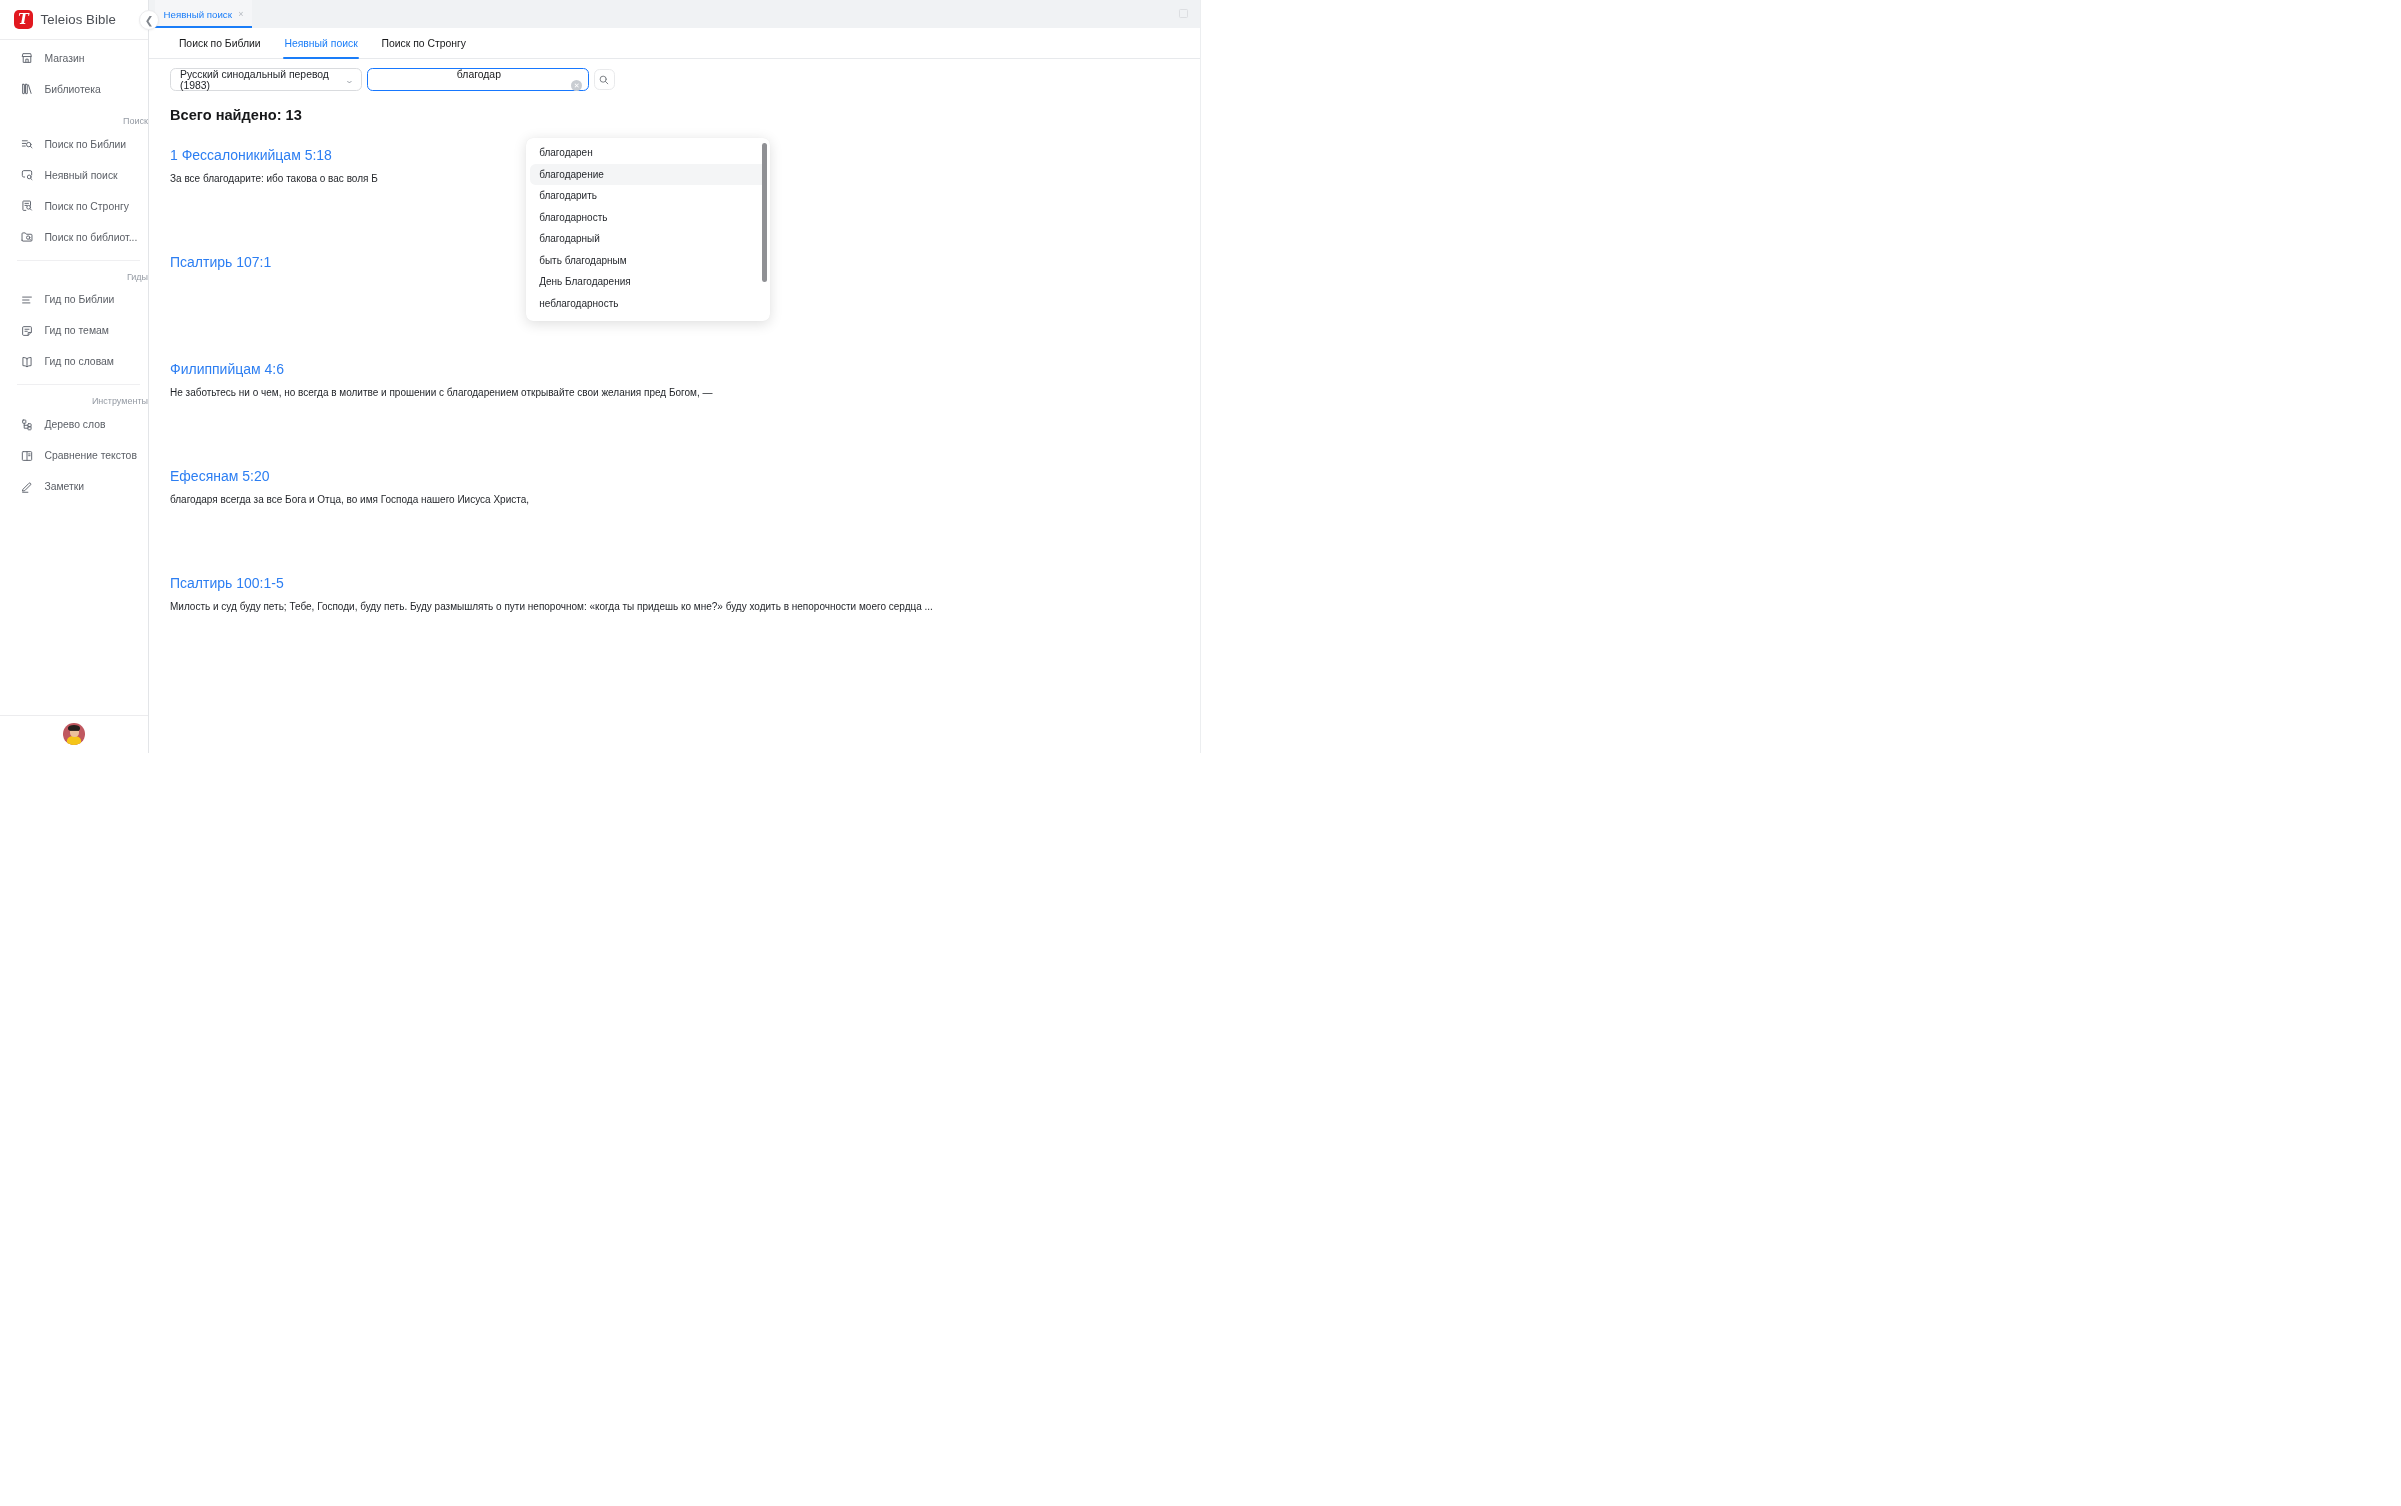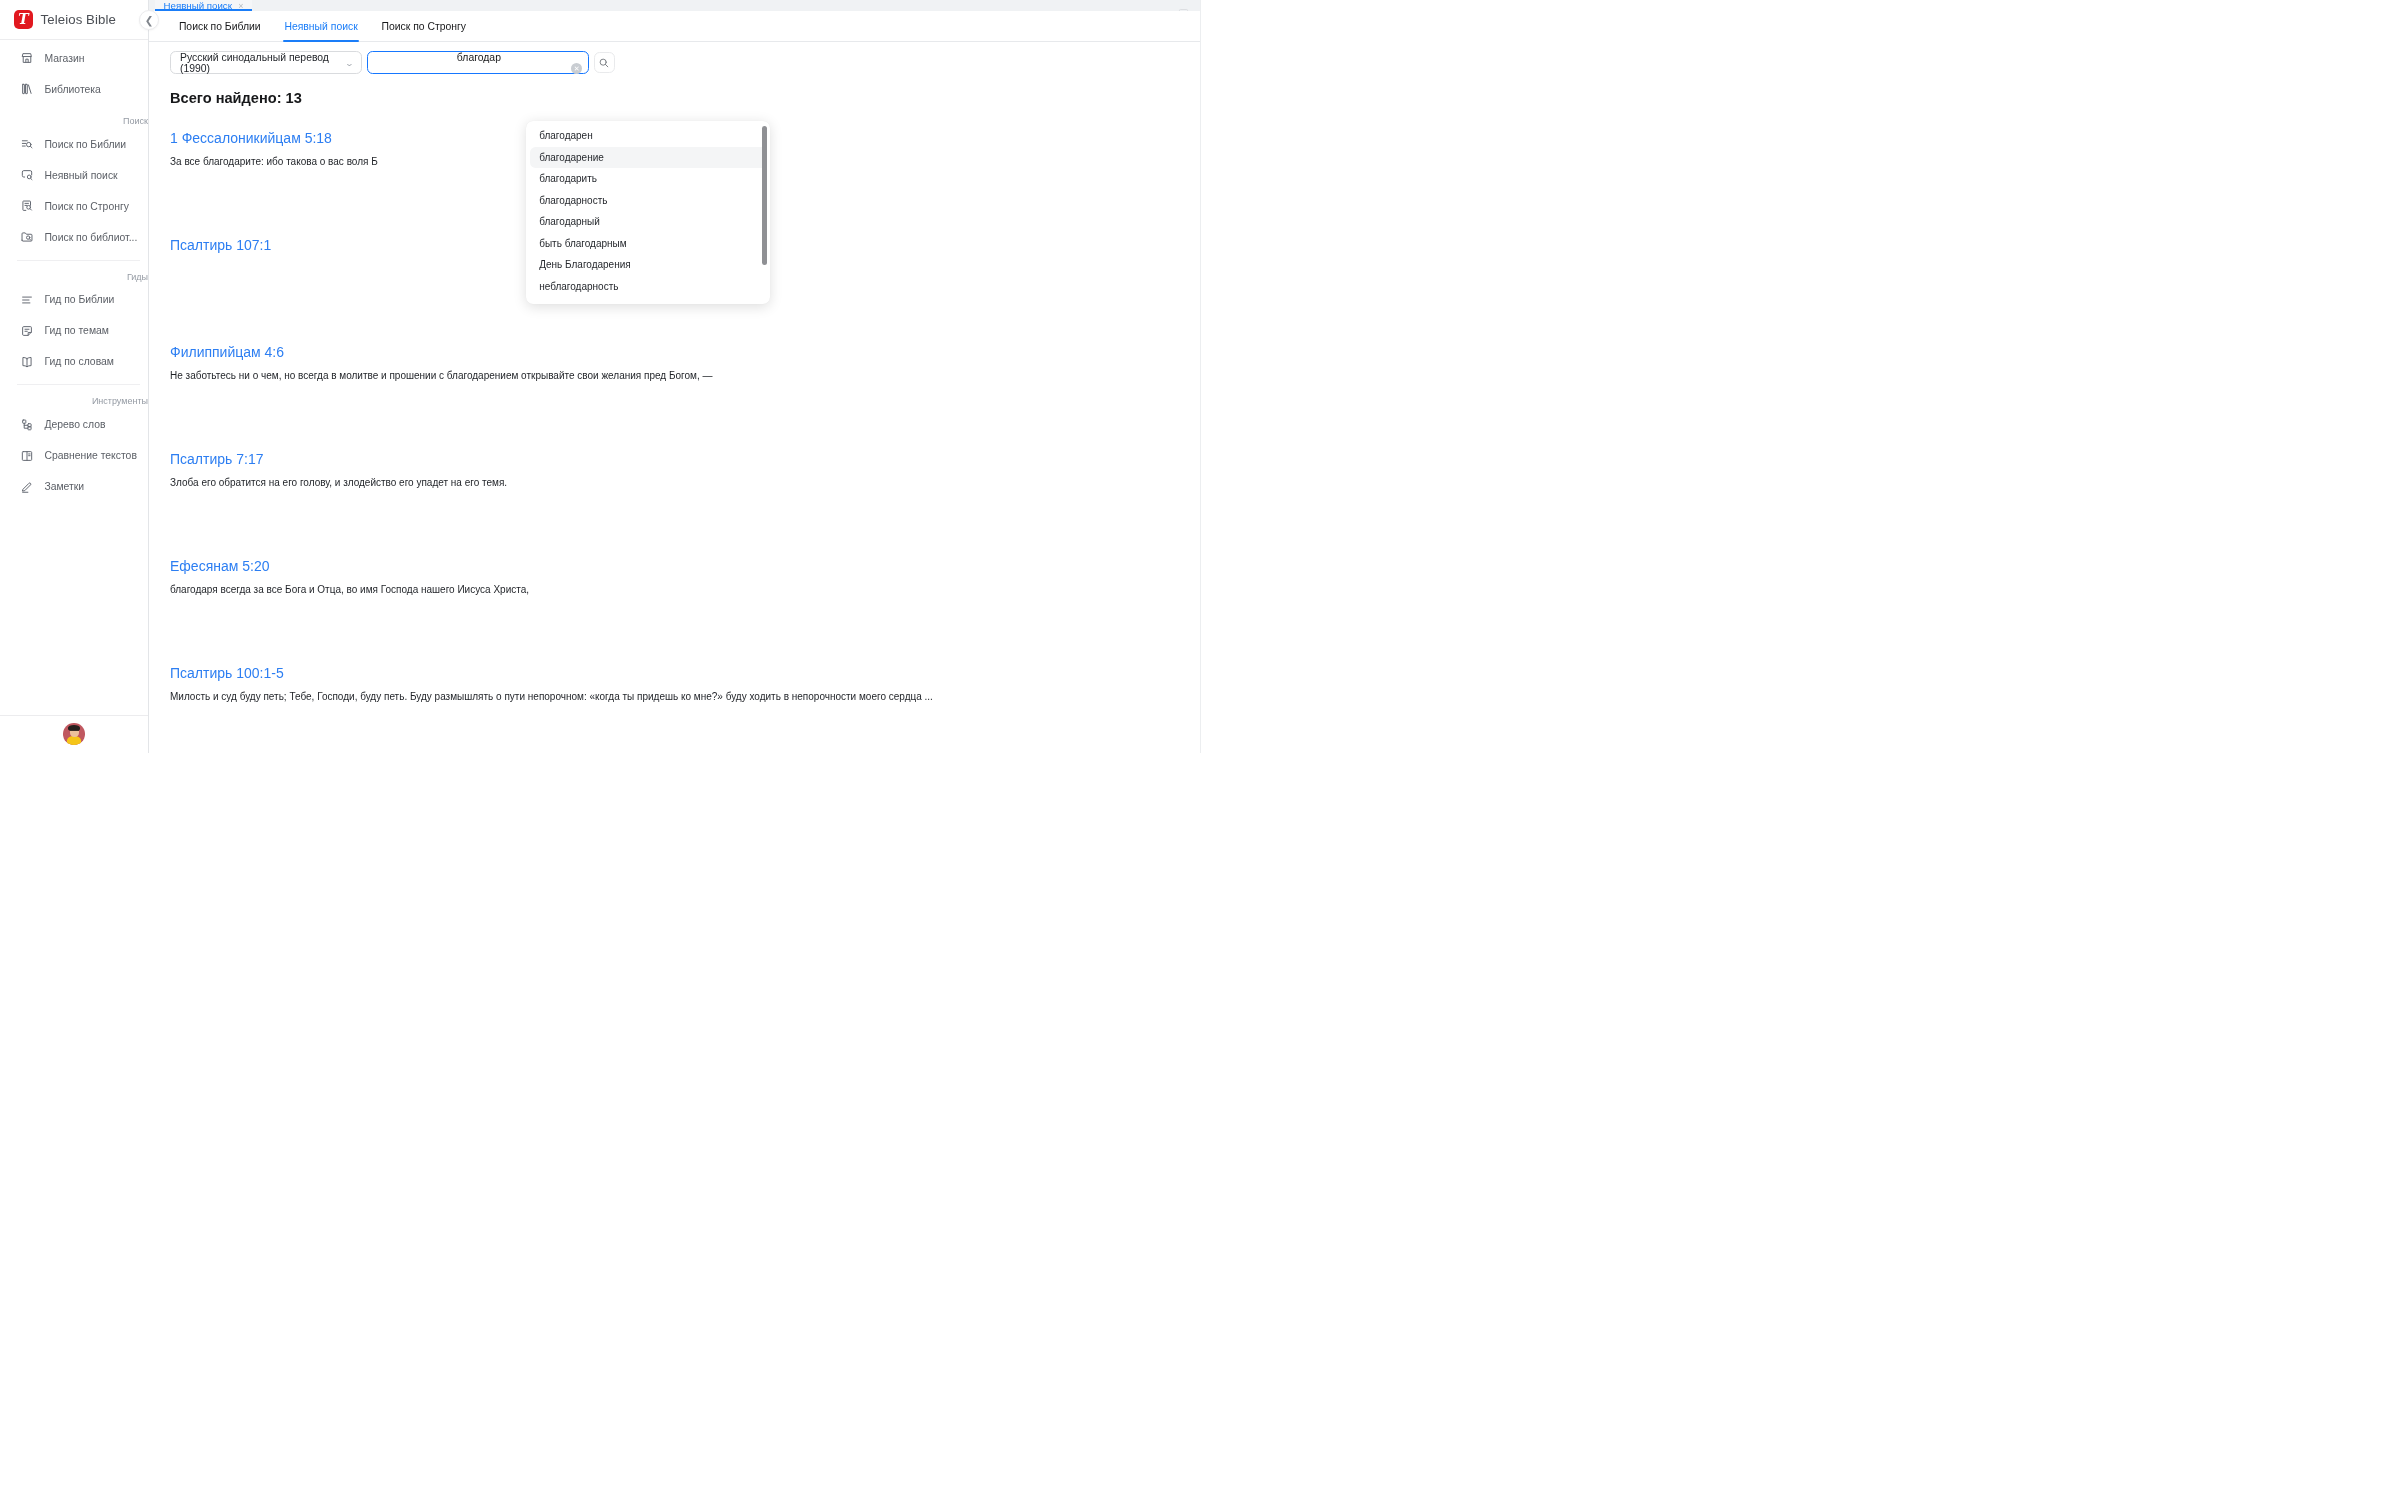--- a/index.html
+++ b/index.html
@@ -226,21 +226,21 @@
   <div class="content">
 
     <div class="tabs-row" id="tabs-row">
         <div class="tab">Поиск по Библии</div>
         <div class="tab active">Неявный поиск</div>
         <div class="tab">Поиск по Стронгу</div>
       </div>
 
     <div class="controls">
       <div class="select">
-        <span>Русский синодальный перевод (1990)</span>
+        <span>Русский синодальный перевод (1983)</span>
         <span class="chev">⌄</span>
       </div>
       <div class="search-box">
         <span class="search-value">благодар</span>
           <span class="caret"></span>
         <span class="clear-btn">✕</span>
       </div>
       <div class="search-btn">
         <svg viewBox="0 0 24 24">
           <circle cx="10.5" cy="10.5" r="6.2"></circle>
@@ -248,21 +248,20 @@
         </svg>
       </div>
     </div>
 
     <div class="results">
       <div class="results-summary">Всего найдено: 13</div>
       <div id="results-list">
           <div class="result"><a class="result-ref">1 Фессалоникийцам 5:18</a><div class="result-text">За все благодарите: ибо такова о вас воля Б</div></div>
           <div class="result"><a class="result-ref">Псалтирь 107:1</a></div>
           <div class="result"><a class="result-ref">Филиппийцам 4:6</a><div class="result-text">Не заботьтесь ни о чем, но всегда в молитве и прошении с благодарением открывайте свои желания пред Богом, —</div></div>
-          <div class="result"><a class="result-ref">Псалтирь 7:17</a><div class="result-text">Злоба его обратится на его голову, и злодейство его упадет на его темя.</div></div>
           <div class="result"><a class="result-ref">Ефесянам 5:20</a><div class="result-text">благодаря всегда за все Бога и Отца, во имя Господа нашего Иисуса Христа,</div></div>
           <div class="result"><a class="result-ref">Псалтирь 100:1-5</a><div class="result-text">Милость и суд буду петь; Тебе, Господи, буду петь. Буду размышлять о пути непорочном: «когда ты придешь ко мне?» буду ходить в непорочности моего сердца ...</div></div>
         </div>
     </div>
 
     <div class="dropdown" id="dropdown">
       <div class="dd-scrollbar"></div>
     <div class="dd-item">благодарен</div>
         <div class="dd-item hl">благодарение</div>
         <div class="dd-item">благодарить</div>

